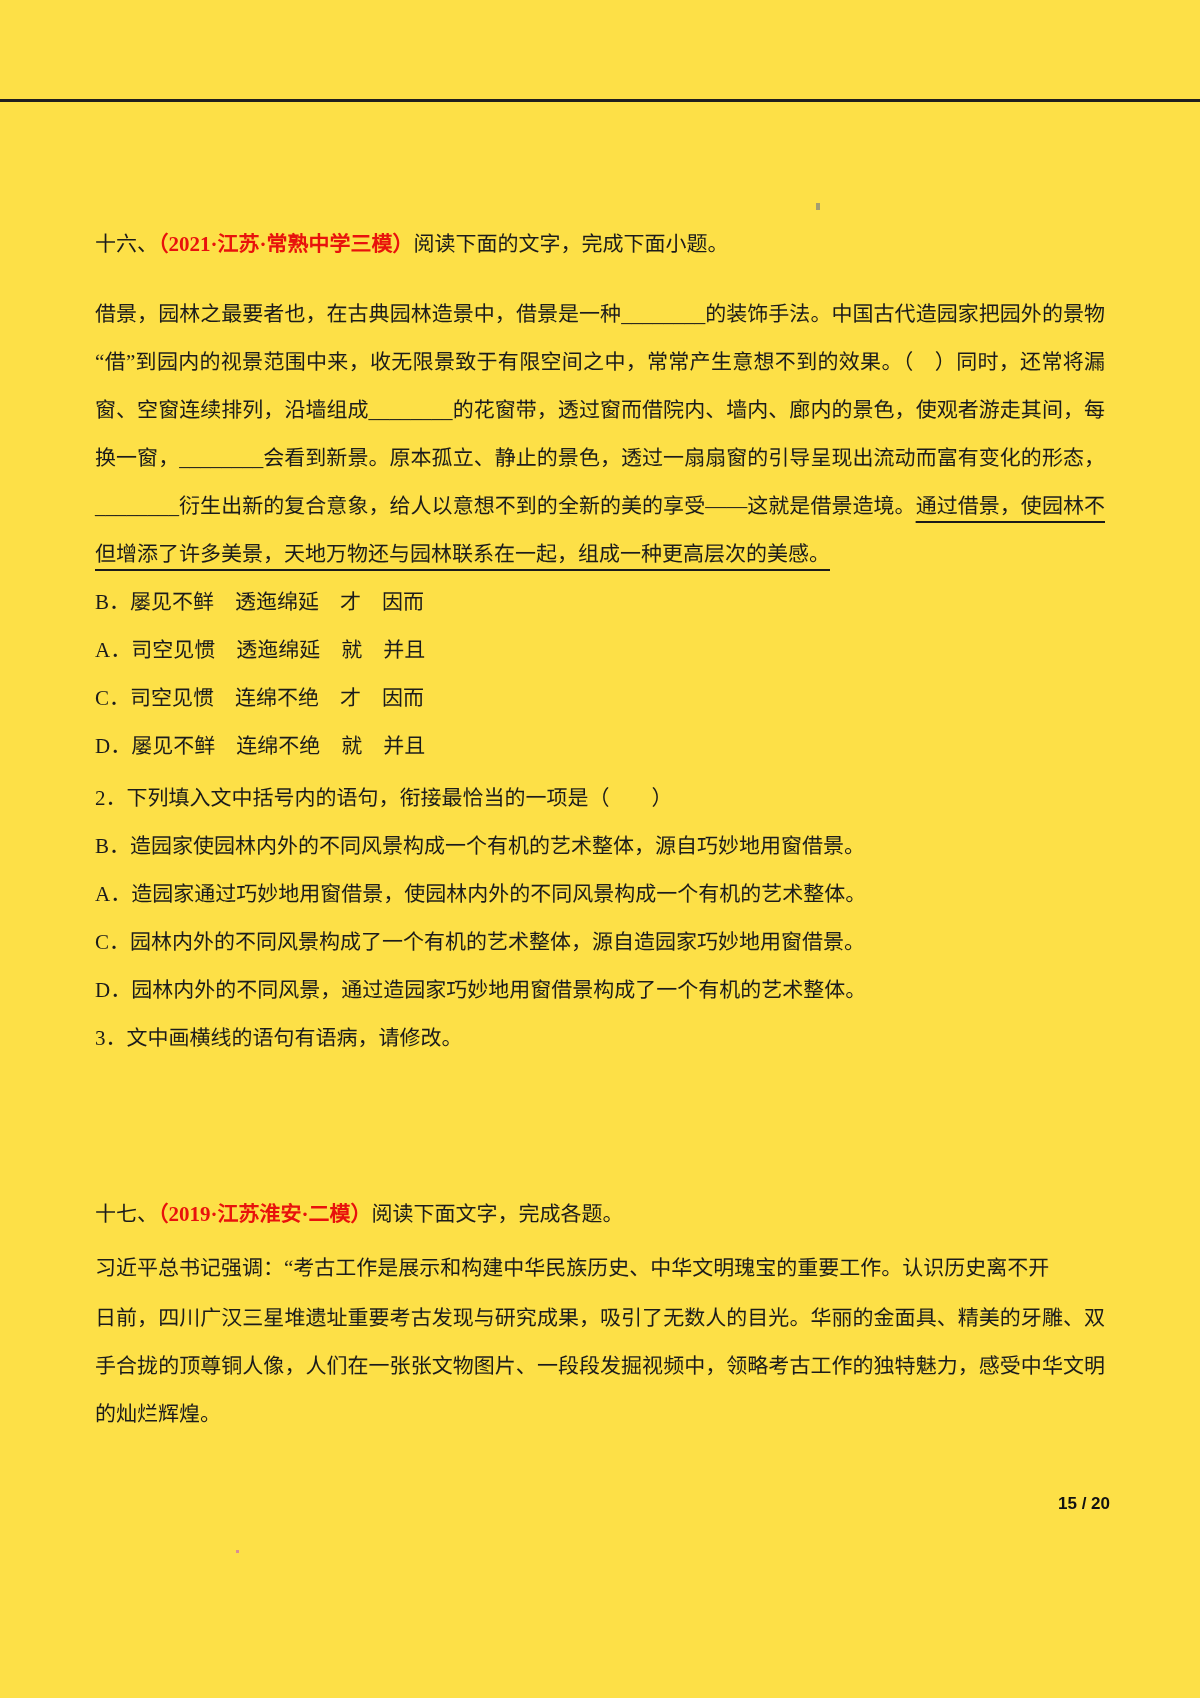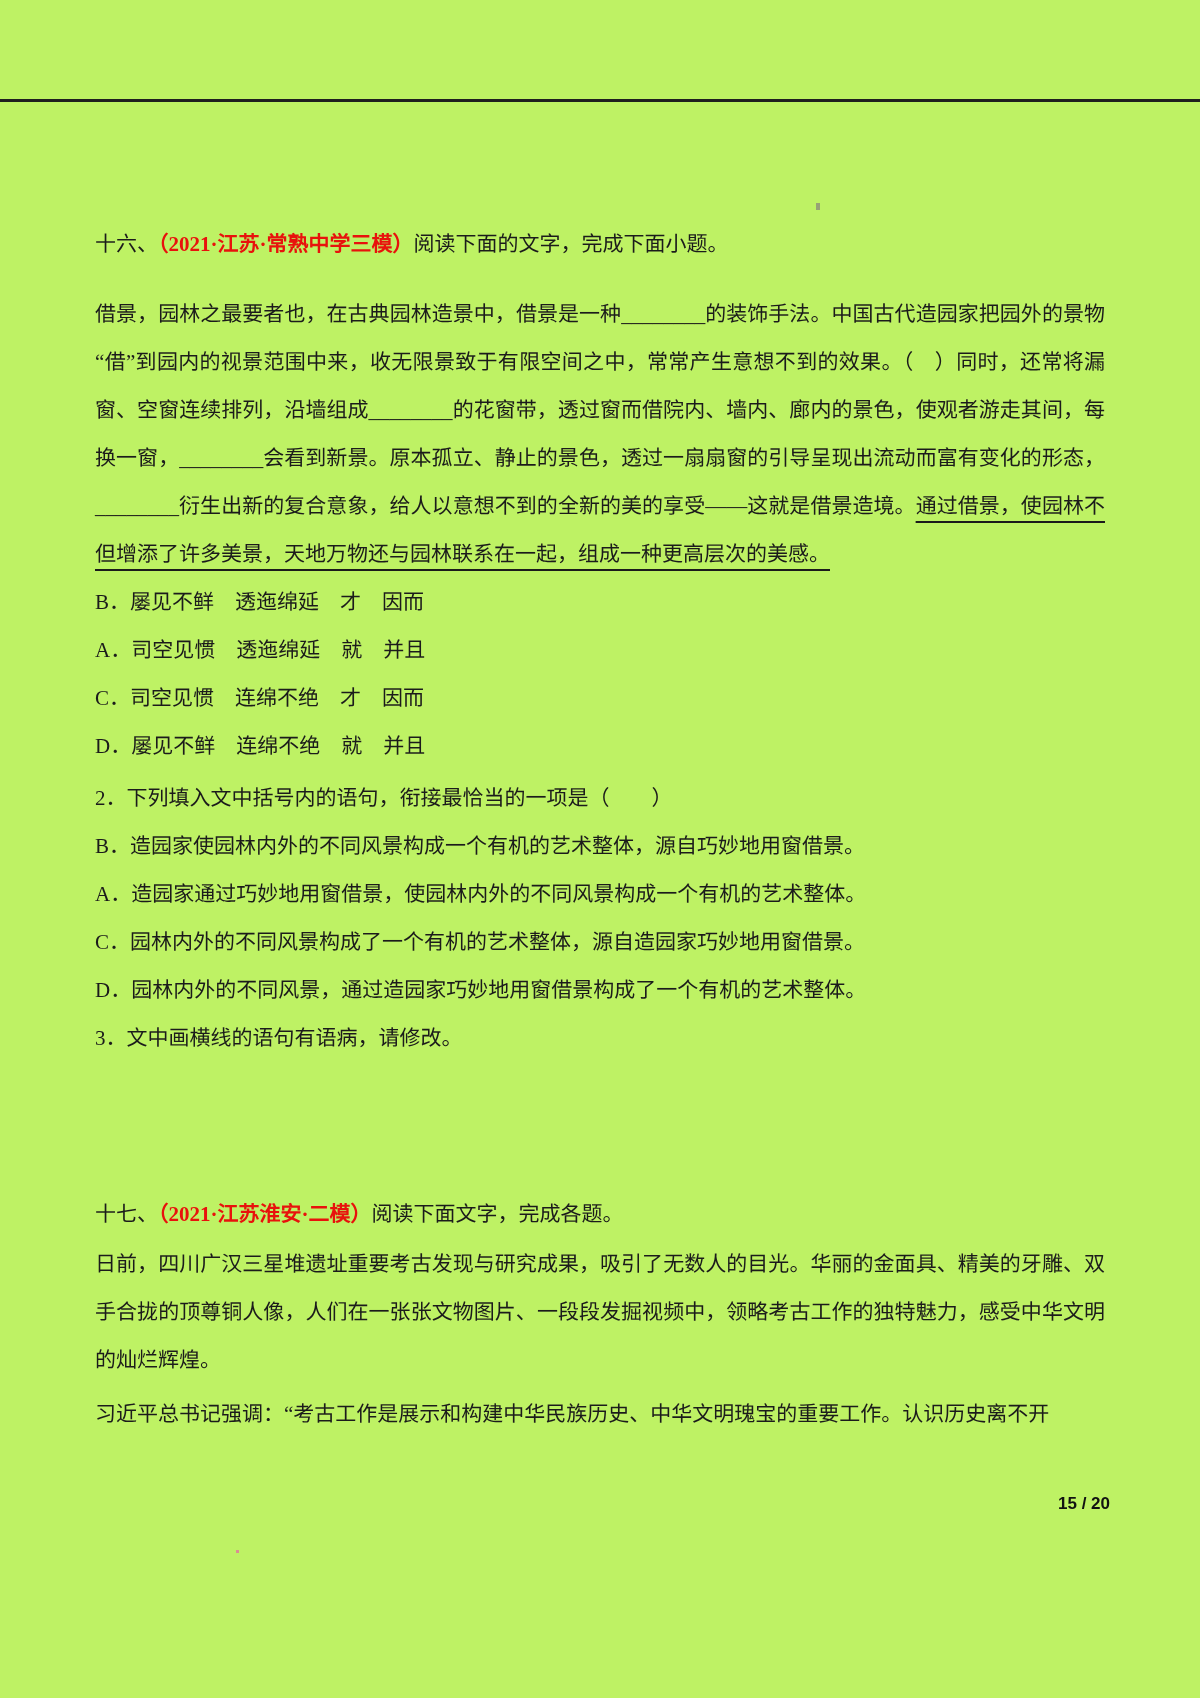--- a/index.html
+++ b/index.html
@@ -11,21 +11,21 @@
     width: 1200px;
     height: 1698px;
     font-family: "Liberation Serif", "DejaVu Serif", serif;
     color: #1b1b1b;
   }
   .page {
     position: relative;
     width: 1200px;
     height: 1698px;
     overflow: hidden;
-    background: #bef264;
+    background: #fde047;
   }
   .content {
     padding: 0 95px;
   }
   .rule {
     margin-top: 99px;
     height: 3px;
     background: #1f1f1f;
   }
   p {
@@ -103,25 +103,25 @@
       <p>B．造园家使园林内外的不同风景构成一个有机的艺术整体，源自巧妙地用窗借景。</p>
       <p>A．造园家通过巧妙地用窗借景，使园林内外的不同风景构成一个有机的艺术整体。</p>
       <p>C．园林内外的不同风景构成了一个有机的艺术整体，源自造园家巧妙地用窗借景。</p>
       <p>D．园林内外的不同风景，通过造园家巧妙地用窗借景构成了一个有机的艺术整体。</p>
     </div>
 
     <div>
       <p>3．文中画横线的语句有语病，请修改。</p>
     </div>
 
-    <p class="heading17"><span>十七、</span><span class="red">（2021·江苏淮安·二模）</span><span>阅读下面文字，完成各题。</span></p>
+    <p class="heading17"><span>十七、</span><span class="red">（2019·江苏淮安·二模）</span><span>阅读下面文字，完成各题。</span></p>
+
+    <p class="passage passage17b">习近平总书记强调：“考古工作是展示和构建中华民族历史、中华文明瑰宝的重要工作。认识历史离不开</p>
 
     <p class="passage passage17a">日前，四川广汉三星堆遗址重要考古发现与研究成果，吸引了无数人的目光。华丽的金面具、精美的牙雕、双手合拢的顶尊铜人像，人们在一张张文物图片、一段段发掘视频中，领略考古工作的独特魅力，感受中华文明的灿烂辉煌。</p>
-
-    <p class="passage passage17b">习近平总书记强调：“考古工作是展示和构建中华民族历史、中华文明瑰宝的重要工作。认识历史离不开</p>
 
   </div>
 
   <div class="footer">15 / 20</div>
 
   <div class="speck1"></div>
   <div class="speck2"></div>
 
 </div>
 

